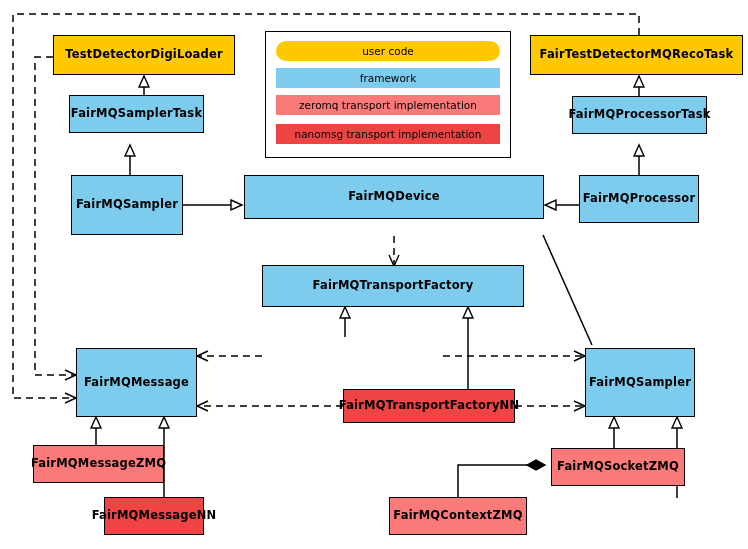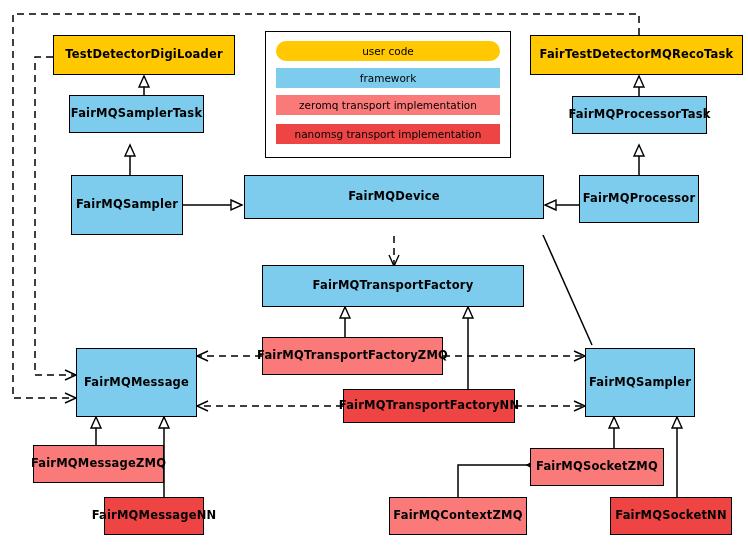--- a/index.html
+++ b/index.html
@@ -98,35 +98,33 @@
   <div class="node c-fw" style="left:244px;top:175px;width:300px;height:44px;">FairMQDevice</div>
 
   <div class="node c-fw" style="left:579px;top:175px;width:120px;height:48px;">FairMQProcessor</div>
 
   <div class="node c-fw abstract" style="left:572px;top:96px;width:135px;height:38px;">FairMQProcessorTask</div>
 
   <div class="node c-user" style="left:530px;top:35px;width:213px;height:40px;">FairTestDetectorMQRecoTask</div>
 
   <div class="node c-fw abstract" style="left:262px;top:265px;width:262px;height:42px;">FairMQTransportFactory</div>
 
-  <div class="node c-zmq" style="left:262px;top:337px;width:181px;height:38px;">FairMQTransportFactoryZMQ</div>
 
   <div class="node c-nn" style="left:343px;top:389px;width:172px;height:34px;">FairMQTransportFactoryNN</div>
 
   <div class="node c-fw abstract" style="left:76px;top:348px;width:121px;height:69px;">FairMQMessage</div>
 
   <div class="node c-fw abstract" style="left:585px;top:348px;width:110px;height:69px;">FairMQSampler</div>
 
   <div class="node c-zmq" style="left:33px;top:445px;width:131px;height:38px;">FairMQMessageZMQ</div>
 
   <div class="node c-nn" style="left:104px;top:497px;width:100px;height:38px;">FairMQMessageNN</div>
 
-  <div class="node c-zmq" style="left:530px;top:448px;width:134px;height:38px;">FairMQSocketZMQ</div>
+  <div class="node c-zmq" style="left:551px;top:448px;width:134px;height:38px;">FairMQSocketZMQ</div>
 
-  <div class="node c-nn" style="left:610px;top:497px;width:122px;height:38px;">FairMQSocketNN</div>
 
   <div class="node c-zmq" style="left:389px;top:497px;width:138px;height:38px;">FairMQContextZMQ</div>
 
   <div id="legend">
     <div class="legend-row c-user" style="top:9px;border-radius:10px;">user code</div>
     <div class="legend-row c-fw" style="top:36px;">framework</div>
     <div class="legend-row c-zmq" style="top:63px;">zeromq transport implementation</div>
     <div class="legend-row c-nn" style="top:92px;">nanomsg transport implementation</div>
   </div>
 

